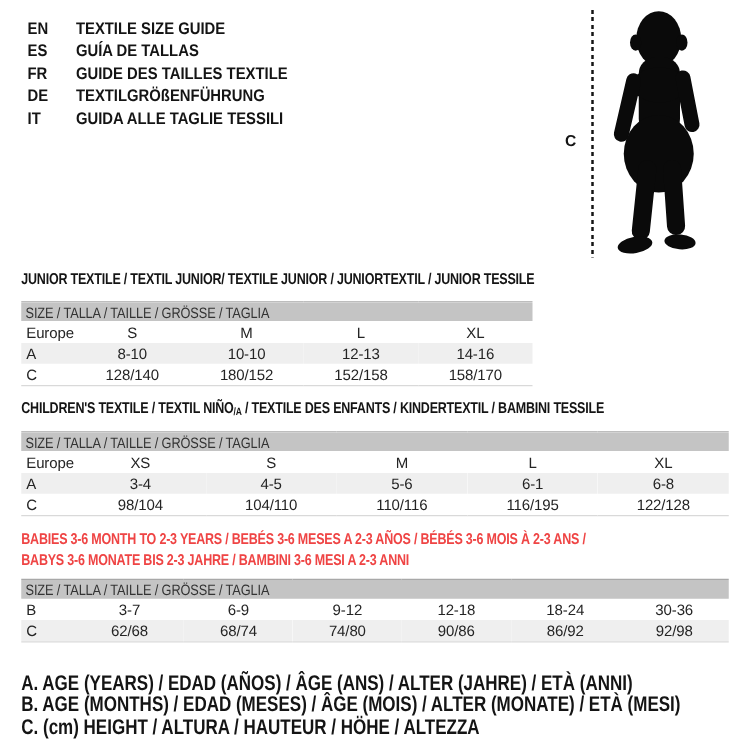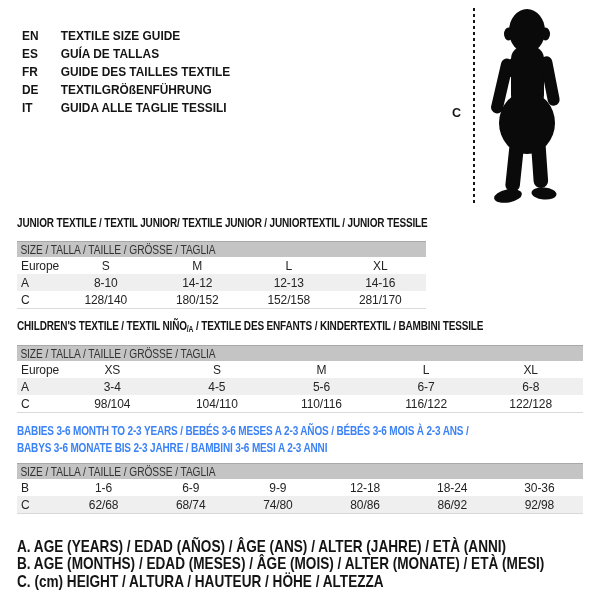--- a/index.html
+++ b/index.html
@@ -1,35 +1,35 @@
 <!DOCTYPE html>
 <html><head>
 <meta charset="utf-8">
 <style>
   html,body{margin:0;padding:0;background:#ffffff;}
   body{width:600px;height:600px;overflow:hidden;font-family:"Liberation Sans",sans-serif;}
   .page{position:relative;width:600px;height:600px;background:#ffffff;color:#1a1a1a;}
 
   
-  .languages{position:absolute;left:22px;top:26px;font-size:13.5px;font-weight:bold;color:#141414;}
+  .languages{position:absolute;left:22px;top:13px;font-size:13.5px;font-weight:bold;color:#141414;}
   .lang-row{display:flex;height:18px;align-items:center;transform:scaleX(0.88);transform-origin:0 50%;white-space:nowrap;}
   .lang-code{width:44px;}
 
   
   .measure-line{position:absolute;left:473px;top:8px;width:2px;height:198px;
     background:repeating-linear-gradient(to bottom,#151515 0 3px,transparent 3px 6px);}
   .measure-label{position:absolute;left:452px;top:106px;font-size:12.5px;font-weight:bold;color:#141414;}
   .toddler{position:absolute;left:483px;top:6px;width:86px;height:200px;}
 
   
   .heading{position:absolute;left:17px;font-size:12.5px;font-weight:bold;letter-spacing:-0.2px;
     white-space:nowrap;transform:scaleX(0.8);transform-origin:0 0;color:#141414;}
   .heading .subs{font-size:8.5px;vertical-align:-2px;}
   .heading2{position:absolute;left:17px;font-size:12.5px;font-weight:bold;letter-spacing:-0.2px;
-    line-height:17px;color:#3b82f6;}
+    line-height:17px;color:#ef4444;}
   .heading2 div{white-space:nowrap;transform:scaleX(0.8);transform-origin:0 50%;}
 
   
   .size-table{position:absolute;left:17px;border-collapse:collapse;table-layout:fixed;
     font-size:12px;color:#242424;letter-spacing:-0.1px;}
   .size-table td{height:17px;padding:0;text-align:center;vertical-align:middle;overflow:hidden;}
   .size-table tr.bar td{background:#c4c4c4;height:15px;border-top:1px solid #a8a8a8;text-align:left;}
   .bar-text{display:inline-block;transform:scaleX(0.85);transform-origin:0 50%;
     padding-left:4px;white-space:nowrap;color:#333333;}
   .size-table td.rowlabel{text-align:left;padding-left:4px;}
@@ -104,30 +104,30 @@
     <tr>
       <td class="rowlabel">Europe</td>
       <td>S</td>
       <td>M</td>
       <td>L</td>
       <td>XL</td>
     </tr>
     <tr class="alt">
       <td class="rowlabel">A</td>
       <td>8-10</td>
-      <td>14-12</td>
+      <td>10-10</td>
       <td>12-13</td>
       <td>14-16</td>
     </tr>
     <tr class="lastrow">
       <td class="rowlabel">C</td>
       <td>128/140</td>
       <td>180/152</td>
       <td>152/158</td>
-      <td>281/170</td>
+      <td>158/170</td>
     </tr>
   </tbody>
     </table>
 
   <div class="heading" style="top:319px"><span>CHILDREN'S TEXTILE / TEXTIL NIÑO</span><span class="subs">/A</span><span> / TEXTILE DES ENFANTS / KINDERTEXTIL / BAMBINI TESSILE</span></div>
   <table class="size-table" style="top:345px;width:566px">
     <colgroup>
         <col style="width:43px">
         <col>
         <col>
@@ -145,29 +145,29 @@
       <td>S</td>
       <td>M</td>
       <td>L</td>
       <td>XL</td>
     </tr>
     <tr class="alt">
       <td class="rowlabel">A</td>
       <td>3-4</td>
       <td>4-5</td>
       <td>5-6</td>
-      <td>6-7</td>
+      <td>6-1</td>
       <td>6-8</td>
     </tr>
     <tr class="lastrow">
       <td class="rowlabel">C</td>
       <td>98/104</td>
       <td>104/110</td>
       <td>110/116</td>
-      <td>116/122</td>
+      <td>116/195</td>
       <td>122/128</td>
     </tr>
   </tbody>
     </table>
 
   <div class="heading2" style="top:423px">
     <div>BABIES 3-6 MONTH TO 2-3 YEARS / BEBÉS 3-6 MESES A 2-3 AÑOS / BÉBÉS 3-6 MOIS À 2-3 ANS /</div>
     <div>BABYS 3-6 MONATE BIS 2-3 JAHRE / BAMBINI 3-6 MESI A 2-3 ANNI</div>
   </div>
   <table class="size-table" style="top:463px;width:566px">
@@ -179,33 +179,33 @@
         <col>
         <col>
         <col>
       </colgroup>
     <tbody>
         <tr class="bar">
           <td colspan="7"><span class="bar-text">SIZE / TALLA / TAILLE / GRÖSSE / TAGLIA</span></td>
         </tr>
     <tr>
       <td class="rowlabel">B</td>
-      <td>1-6</td>
+      <td>3-7</td>
       <td>6-9</td>
-      <td>9-9</td>
+      <td>9-12</td>
       <td>12-18</td>
       <td>18-24</td>
       <td>30-36</td>
     </tr>
     <tr class="alt lastrow">
       <td class="rowlabel">C</td>
       <td>62/68</td>
       <td>68/74</td>
       <td>74/80</td>
-      <td>80/86</td>
+      <td>90/86</td>
       <td>86/92</td>
       <td>92/98</td>
     </tr>
   </tbody>
     </table>
 
   <div class="footnotes">
     <div class="footnote">A. AGE (YEARS) / EDAD (AÑOS) / ÂGE (ANS) / ALTER (JAHRE) / ETÀ (ANNI)</div>
     <div class="footnote">B. AGE (MONTHS) / EDAD (MESES) / ÂGE (MOIS) / ALTER (MONATE) / ETÀ (MESI)</div>
     <div class="footnote">C. (cm) HEIGHT / ALTURA / HAUTEUR / HÖHE / ALTEZZA</div>

